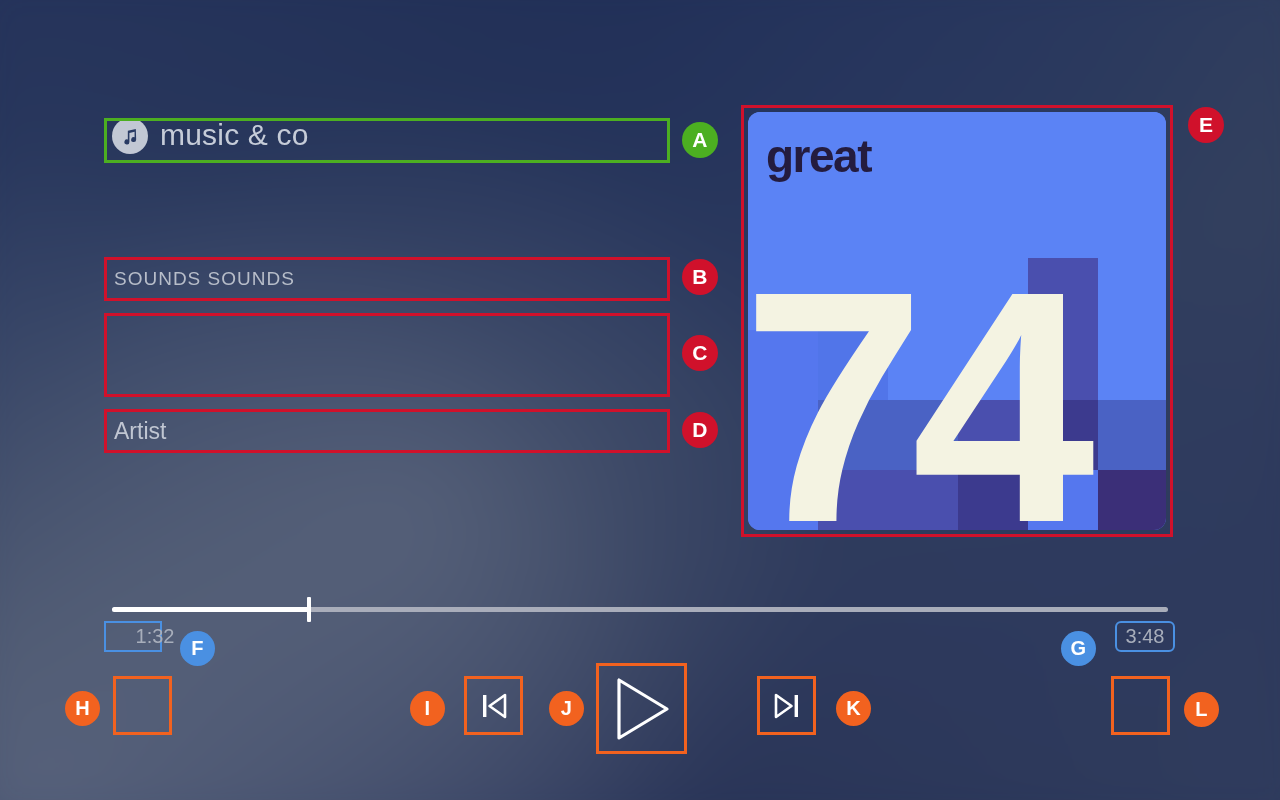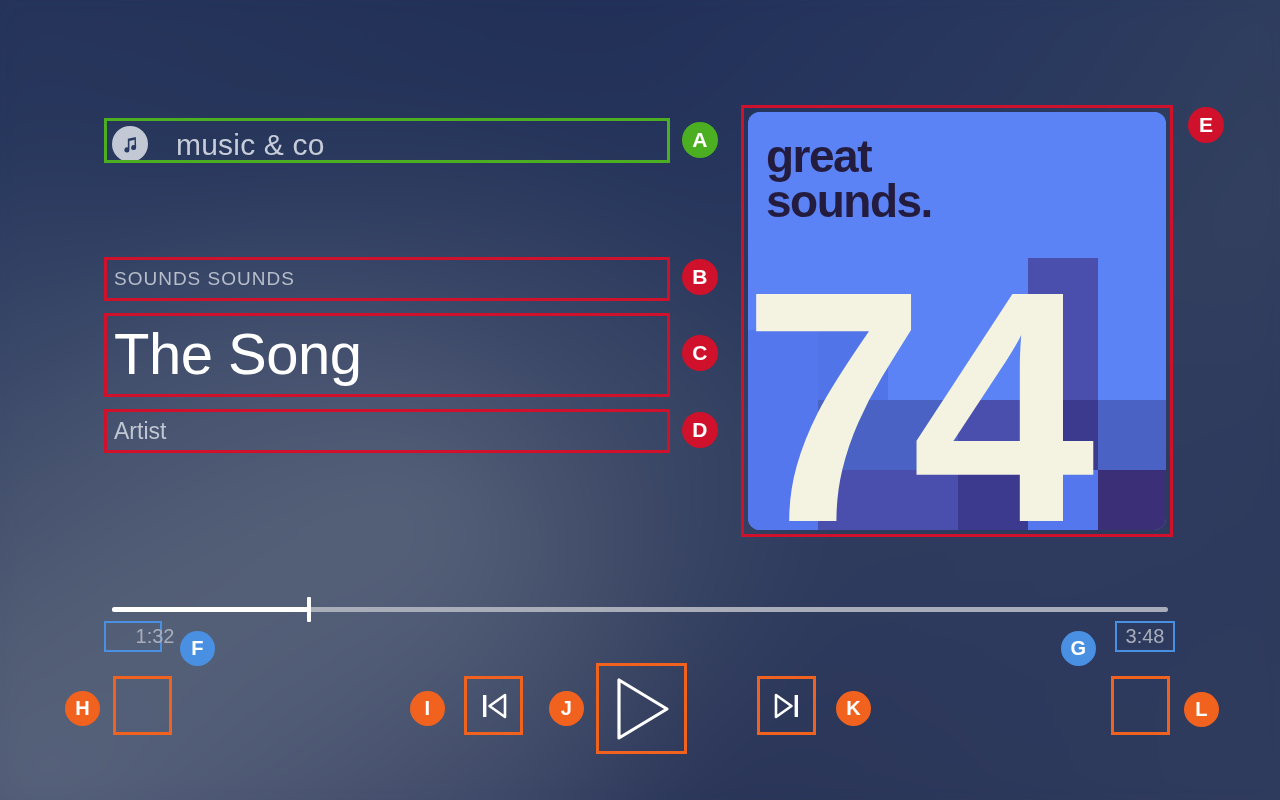--- a/index.html
+++ b/index.html
@@ -47,21 +47,21 @@
     user-select: none;
   }
   .m-green { background: #4caf21; }
   .m-red   { background: #d0112b; }
   .m-blue  { background: #4a90e2; }
   .m-orange{ background: #f2621f; }
 
   
   #app-name-row {
     left: 112px; top: 118px; width: 560px; height: 44px;
-    display: flex; align-items: flex-end; gap: 28px;
+    display: flex; align-items: flex-start; gap: 12px;
   }
   #music-note-badge {
     width: 36px; height: 36px; border-radius: 50%;
     background: #c2c8d4;
     display: flex; align-items: center; justify-content: center;
     flex: 0 0 auto;
   }
   #app-name-text {
     font-size: 30px; color: #c6ccd8; font-weight: 400;
     white-space: nowrap; letter-spacing: 0.2px;
@@ -121,21 +121,21 @@
   #progress-thumb {
     position: absolute; top: -10px; width: 4px; height: 25px;
     background: #ffffff; border-radius: 1px;
   }
   .time-box {
     position: absolute; border: 2px solid #4a90e2;
     display: flex; align-items: center; justify-content: center;
     font-size: 20px; color: #a8aebb; font-family: "Liberation Sans", sans-serif;
   }
   #time-elapsed { left: 104px; top: 621px; width: 58px; height: 31px; padding-left: 44px; }
-  #time-total   { left: 1115px; top: 621px; width: 60px; height: 31px; }
+  #time-total   { left: 1115px; top: 621px; width: 60px; height: 31px; border-radius: 6px; }
 
   
   .ctrl { position: absolute; display: flex; align-items: center; justify-content: center; }
   .ctrl svg { display: block; }
 </style>
 </head>
 <body>
 
 <div id="bg-root">
   <div id="bg-base"></div>
@@ -151,21 +151,20 @@
     </span>
     <span id="app-name-text">music &amp; co</span>
   </div>
   <div class="ann-box ann-green" style="left:104px; top:118px; width:566px; height:45px;"></div>
   <div class="marker m-green" style="left:682px; top:122px; width:36px; height:36px; font-size:21px;">A</div>
 
   <div class="abs" id="album-label">SOUNDS SOUNDS</div>
   <div class="ann-box ann-red" style="left:104px; top:257px; width:566px; height:44px;"></div>
   <div class="marker m-red" style="left:682px; top:259px; width:36px; height:36px; font-size:21px;">B</div>
 
-  <div class="abs" id="track-title">The Song</div>
   <div class="ann-box ann-red" style="left:104px; top:313px; width:566px; height:84px;"></div>
   <div class="marker m-red" style="left:682px; top:335px; width:36px; height:36px; font-size:21px;">C</div>
 
   <div class="abs" id="track-artist">Artist</div>
   <div class="ann-box ann-red" style="left:104px; top:409px; width:566px; height:44px;"></div>
   <div class="marker m-red" style="left:682px; top:412px; width:36px; height:36px; font-size:21px;">D</div>
 
   <div class="abs" id="album-art">
     <div id="art-tiles">
 
@@ -196,21 +195,20 @@
       <div class="tile" style="left:140px; top:358px; width:70px;  height:60px; background:#4a4fae;"></div>
       <div class="tile" style="left:210px; top:358px; width:70px;  height:60px; background:#3c3a8e;"></div>
       <div class="tile" style="left:280px; top:358px; width:70px;  height:60px; background:#5577ee;"></div>
       <div class="tile" style="left:350px; top:358px; width:68px;  height:60px; background:#3b2f78;"></div>
     </div>
 
     <div id="art-number">74</div>
 
     <div id="art-wordmark">
       <div>great</div>
-      <div>sounds.</div>
     </div>
   </div>
   <div class="ann-box ann-red" style="left:741px; top:105px; width:432px; height:432px;"></div>
   <div class="marker m-red" style="left:1188px; top:107px; width:36px; height:36px; font-size:21px;">E</div>
 
   <div class="abs" id="progress-track">
     <div id="progress-fill" style="width:18.7%;"></div>
     <div id="progress-thumb" style="left: calc(18.7% - 2px);"></div>
   </div>
 

